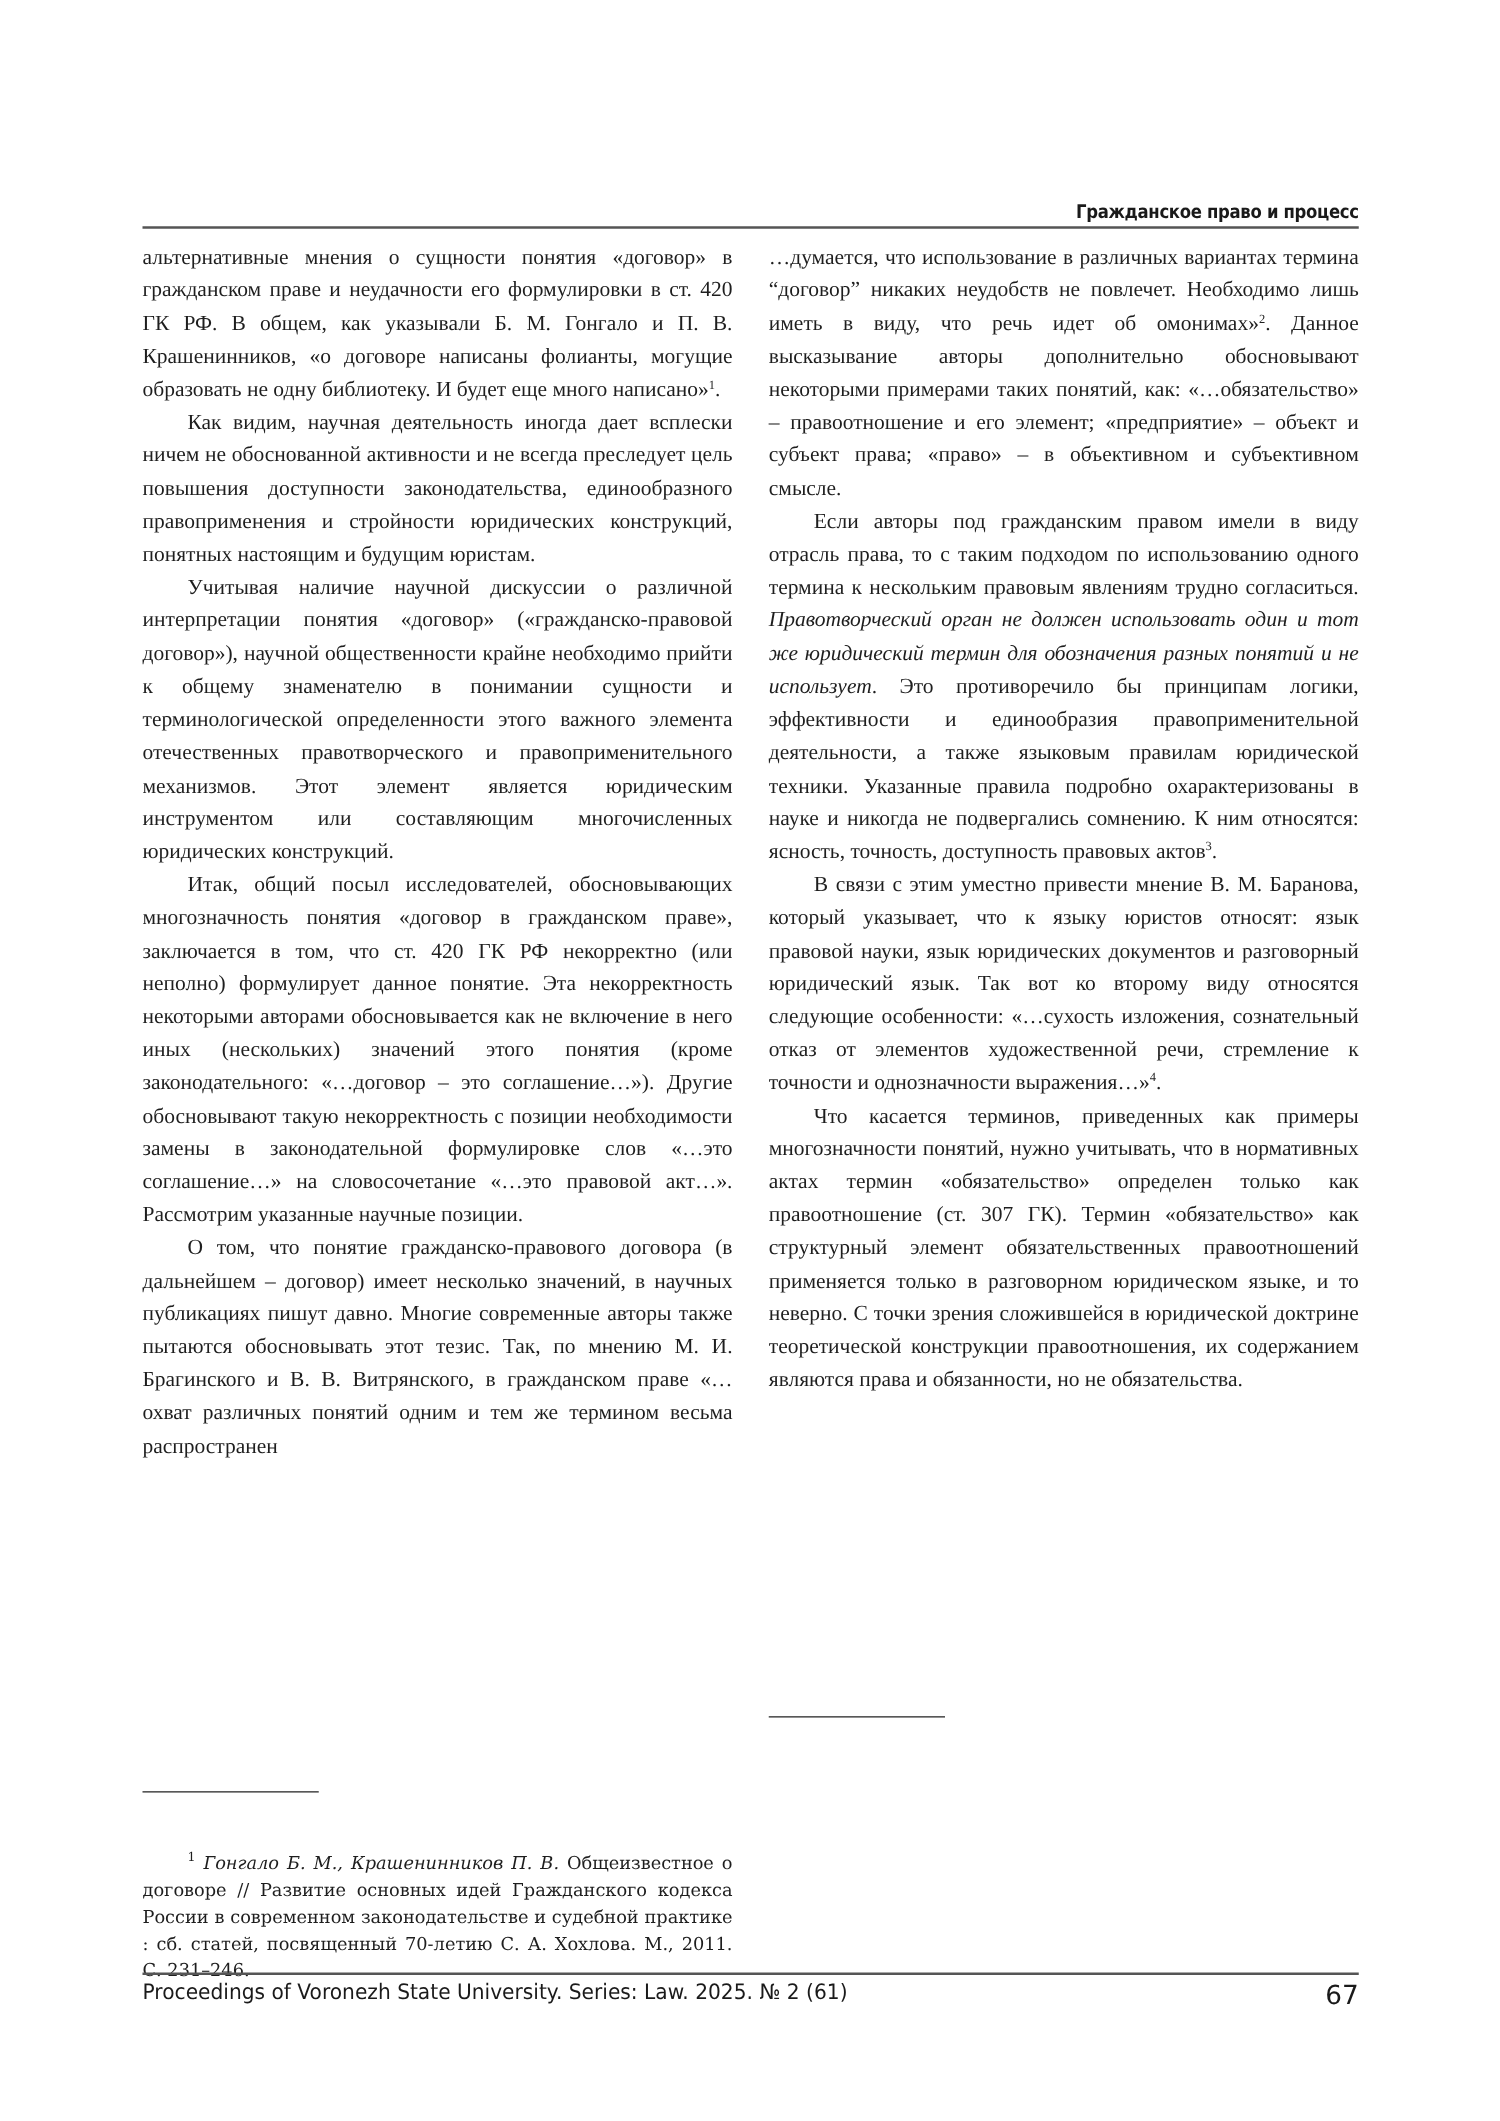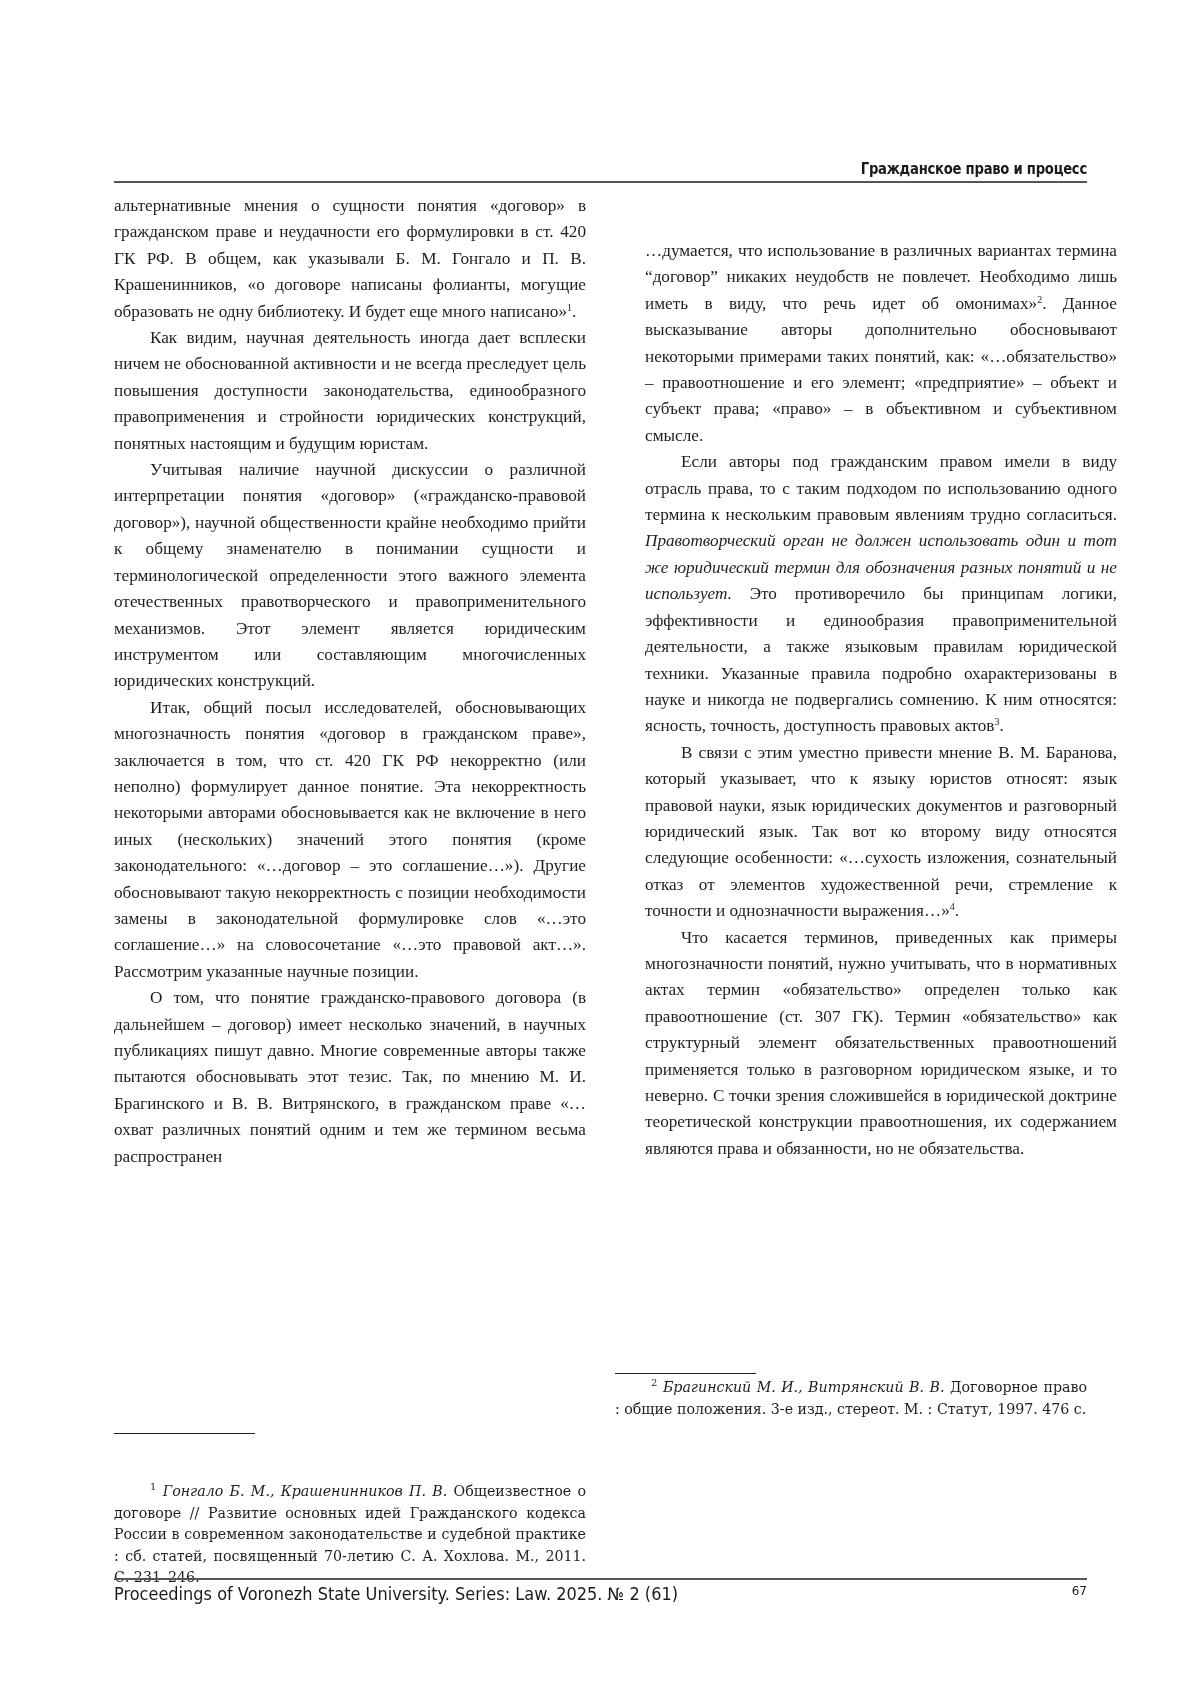--- a/index.html
+++ b/index.html
@@ -10,38 +10,38 @@
       font-size: 15px; letter-spacing: -0.3px; color: #1a1a1a;
       transform: scaleX(0.88); transform-origin: right center;
     }
     .head-rule { position: absolute; left: 114px; top: 181px; width: 973px; height: 0; border-top: 2px solid #555; }
     .col {
       position: absolute; top: 193px; width: 472px;
       font-family: Liberation Serif, serif; font-size: 17.2px; line-height: 26.4px;
       text-align: justify; hyphens: manual;
     }
     .col-left { left: 114px; }
-    .col-right { left: 645px; margin-top: 45px; }
+    .col-right { left: 615px; }
     .col p { margin: 0; text-indent: 0; }
     .col p.ind { text-indent: 36px; }
     sup { font-size: 10px; line-height: 0; vertical-align: 6px; }
     .fn-rule { position: absolute; height: 0; border-top: 1px solid #222; width: 141px; }
     .fn {
       position: absolute; width: 472px;
       font-family: "DejaVu Serif", serif; font-size: 14.2px; line-height: 21.5px; text-align: justify;
     }
     .fn p { margin: 0; text-indent: 36px; }
     .fn i, .col i { font-style: italic; }
     .foot-rule { position: absolute; left: 114px; top: 1578px; width: 973px; height: 0; border-top: 2px solid #555; }
     .foot-left {
       position: absolute; left: 114px; top: 1584px; font-family: "DejaVu Sans", sans-serif;
       font-size: 17px; color: #1a1a1a; transform: scaleX(0.95); transform-origin: left center; white-space: nowrap;
     }
     .foot-right {
-      position: absolute; right: 113px; top: 1584px; font-family: "DejaVu Sans", sans-serif; font-size: 12px; color: #1a1a1a;
+      position: absolute; right: 113px; top: 1584px; font-family: "DejaVu Sans", sans-serif; font-size: 21px; color: #1a1a1a;
     }
   </style>
 </head>
 <body>
 
 <div class="running-head">Гражданское право и процесс</div>
 <div class="head-rule"></div>
 
 <div class="col col-left">
   <p><span>альтернативные мнения о сущности понятия «договор» в гражданском праве и неудачности его формулировки в ст. 420 ГК РФ. В общем, как указывали Б. М. Гонгало и П. В. Крашенинников, «о договоре написаны фолианты, могущие образовать не одну библиотеку. И будет еще много написано»</span><sup>1</sup><span>.</span></p>
@@ -58,18 +58,17 @@
   <p class="ind">Что касается терминов, приведенных как примеры многозначности понятий, нужно учитывать, что в нормативных актах термин «обязательство» определен только как правоотношение (ст. 307 ГК). Термин «обязательство» как структурный элемент обязательственных правоотношений применяется только в разговорном юридическом языке, и то неверно. С точки зрения сложившейся в юридической доктрине теоретической конструкции правоотношения, их содержанием являются права и обязанности, но не обязательства.</p>
 </div>
 
 <div class="fn-rule" style="left:114px; top:1433px;"></div>
 <div class="fn" style="left:114px; top:1437px;margin-top:44px;">
   <p><sup>1</sup> <i>Гонгало Б. М., Крашенинников П. В.</i><span> Общеизвестное о договоре // Развитие основных идей Гражданского кодекса России в современном законодательстве и судебной практике : сб. статей, посвященный 70-летию С. А. Хохлова. М., 2011. С. 231–246.</span></p>
 </div>
 
 <div class="fn-rule" style="left:615px; top:1373px;"></div>
 <div class="fn" style="left:615px; top:1377px;">
-  <p><sup>2</sup> <i>Брагинский М. И., Витрянский В. В.</i><span> Договорное право : общие положения. 3-е изд., стереот. М. : Статут, 1997. 476 с.</span></p>
 </div>
 
 <div class="foot-rule"></div>
 <div class="foot-left">Proceedings of Voronezh State University. Series: Law. 2025. № 2 (61)</div>
 <div class="foot-right">67</div>
 
 </body></html>

